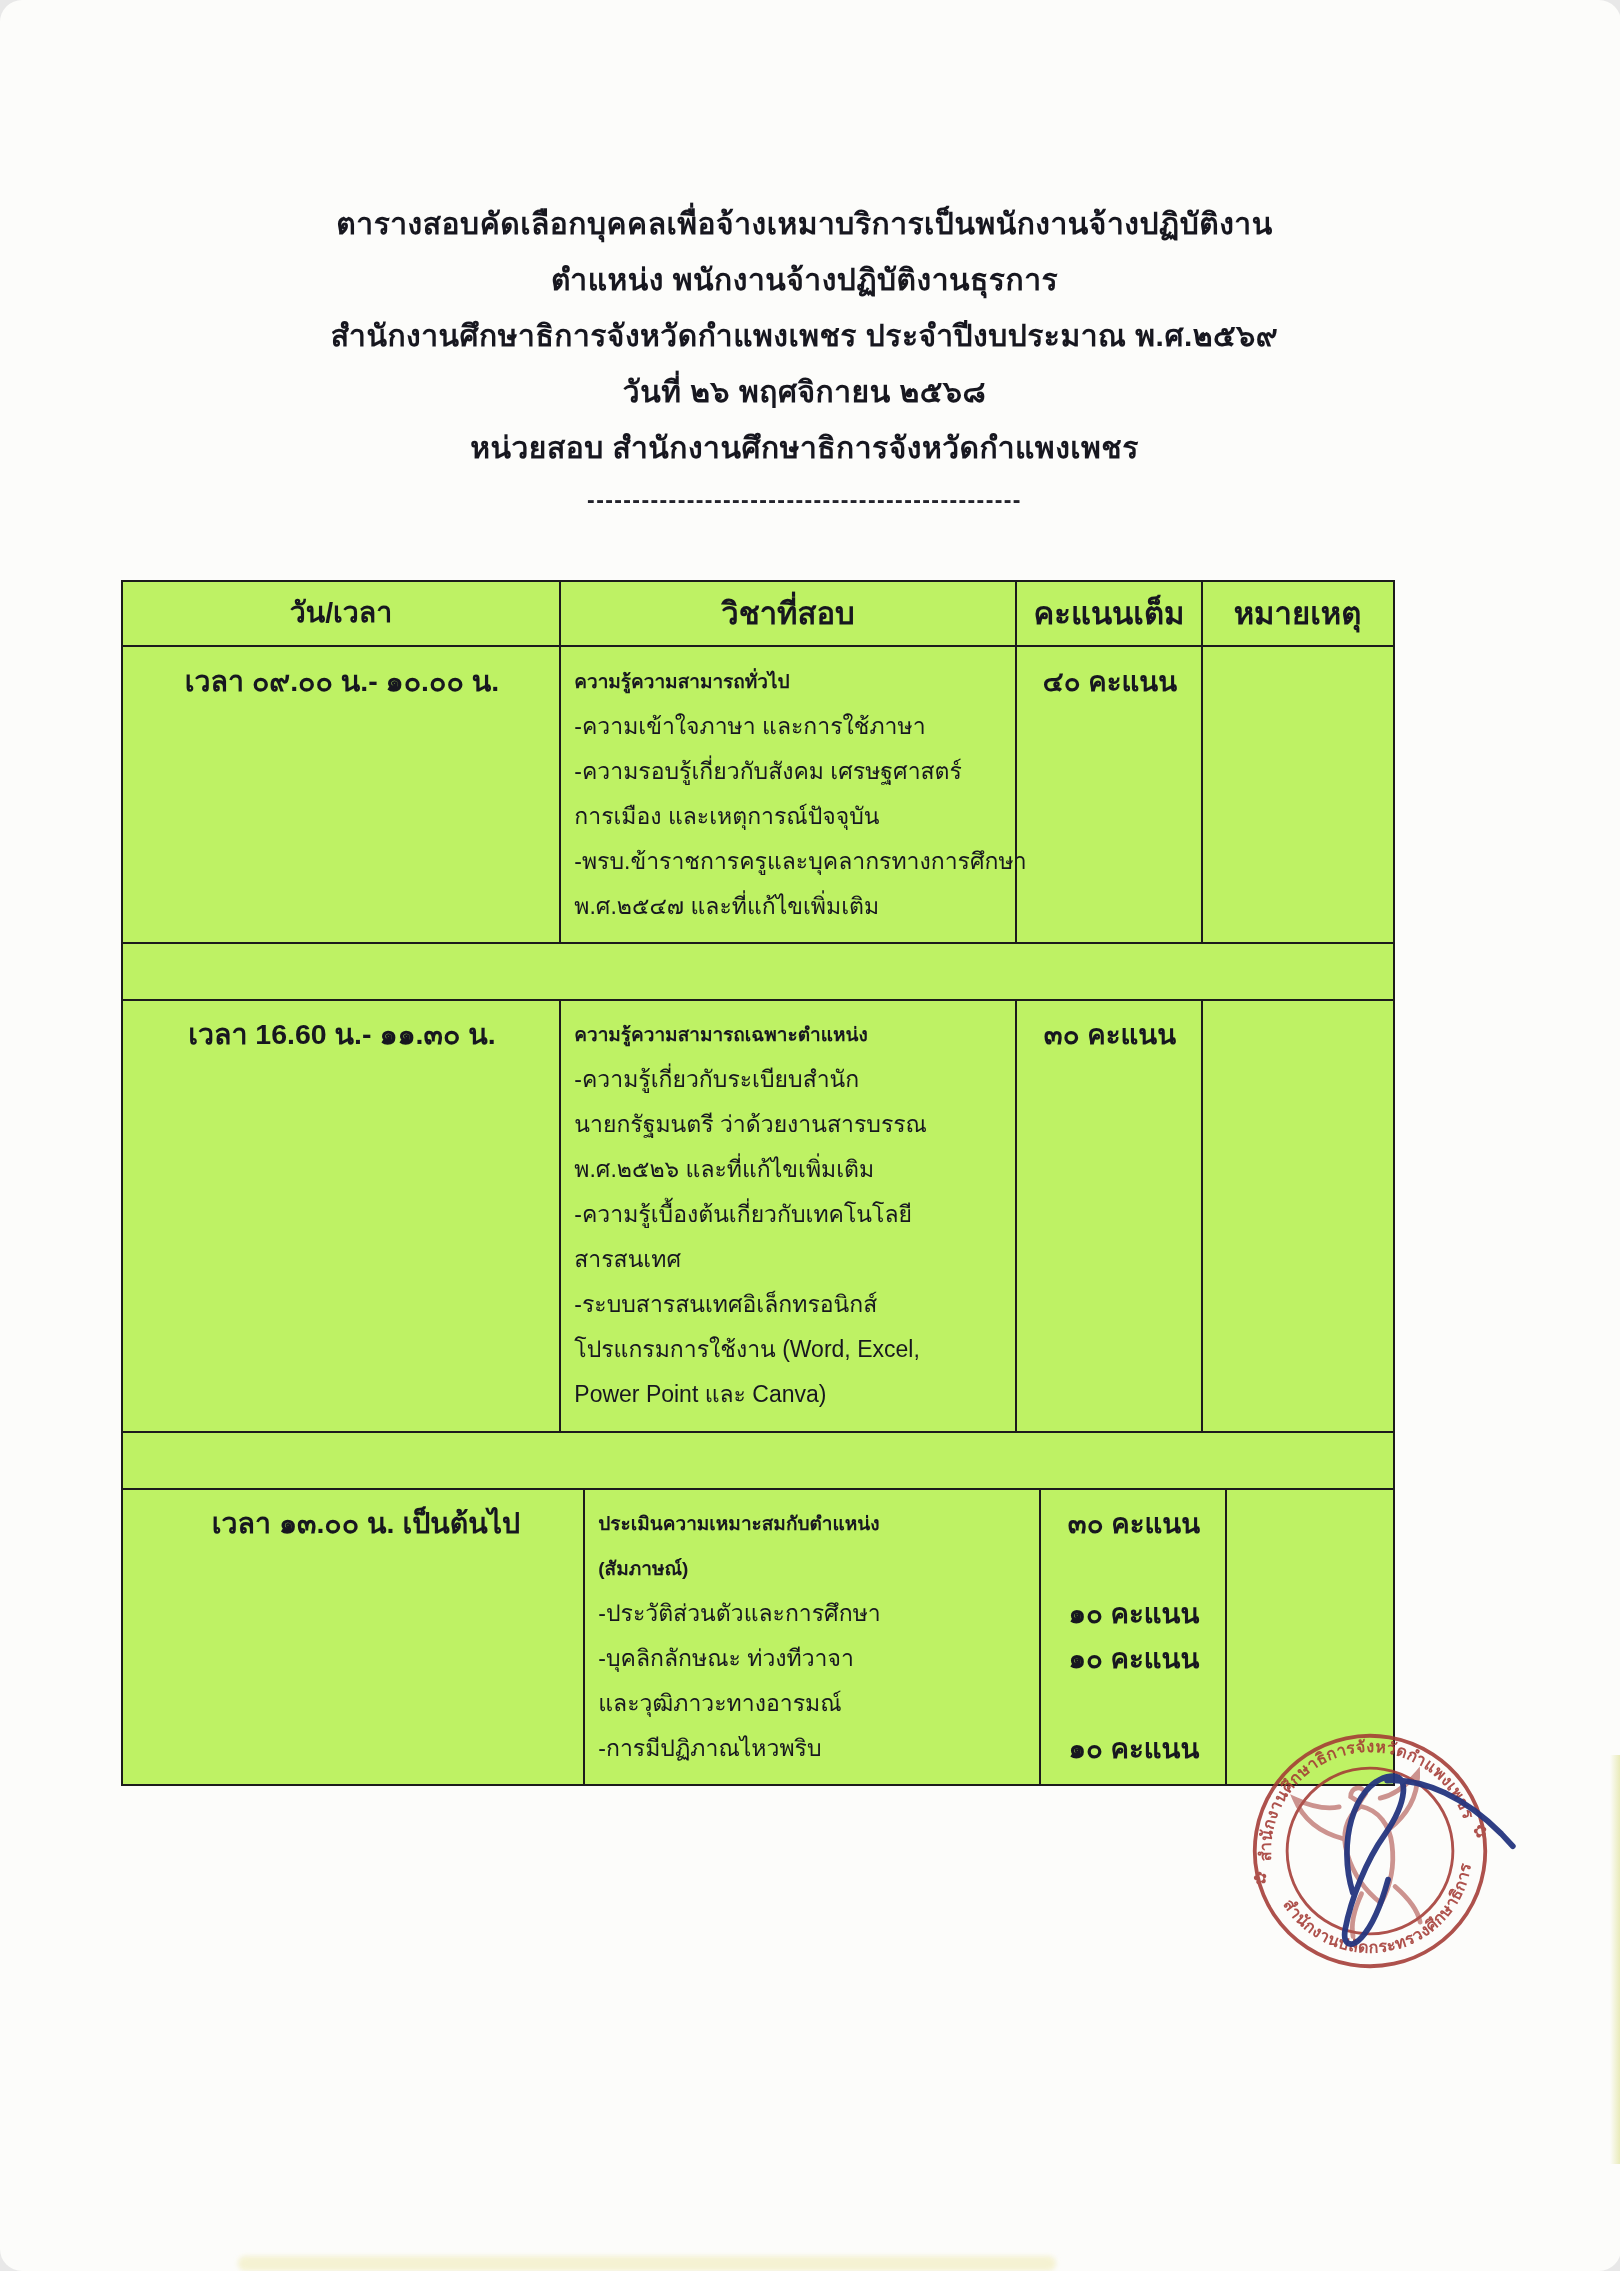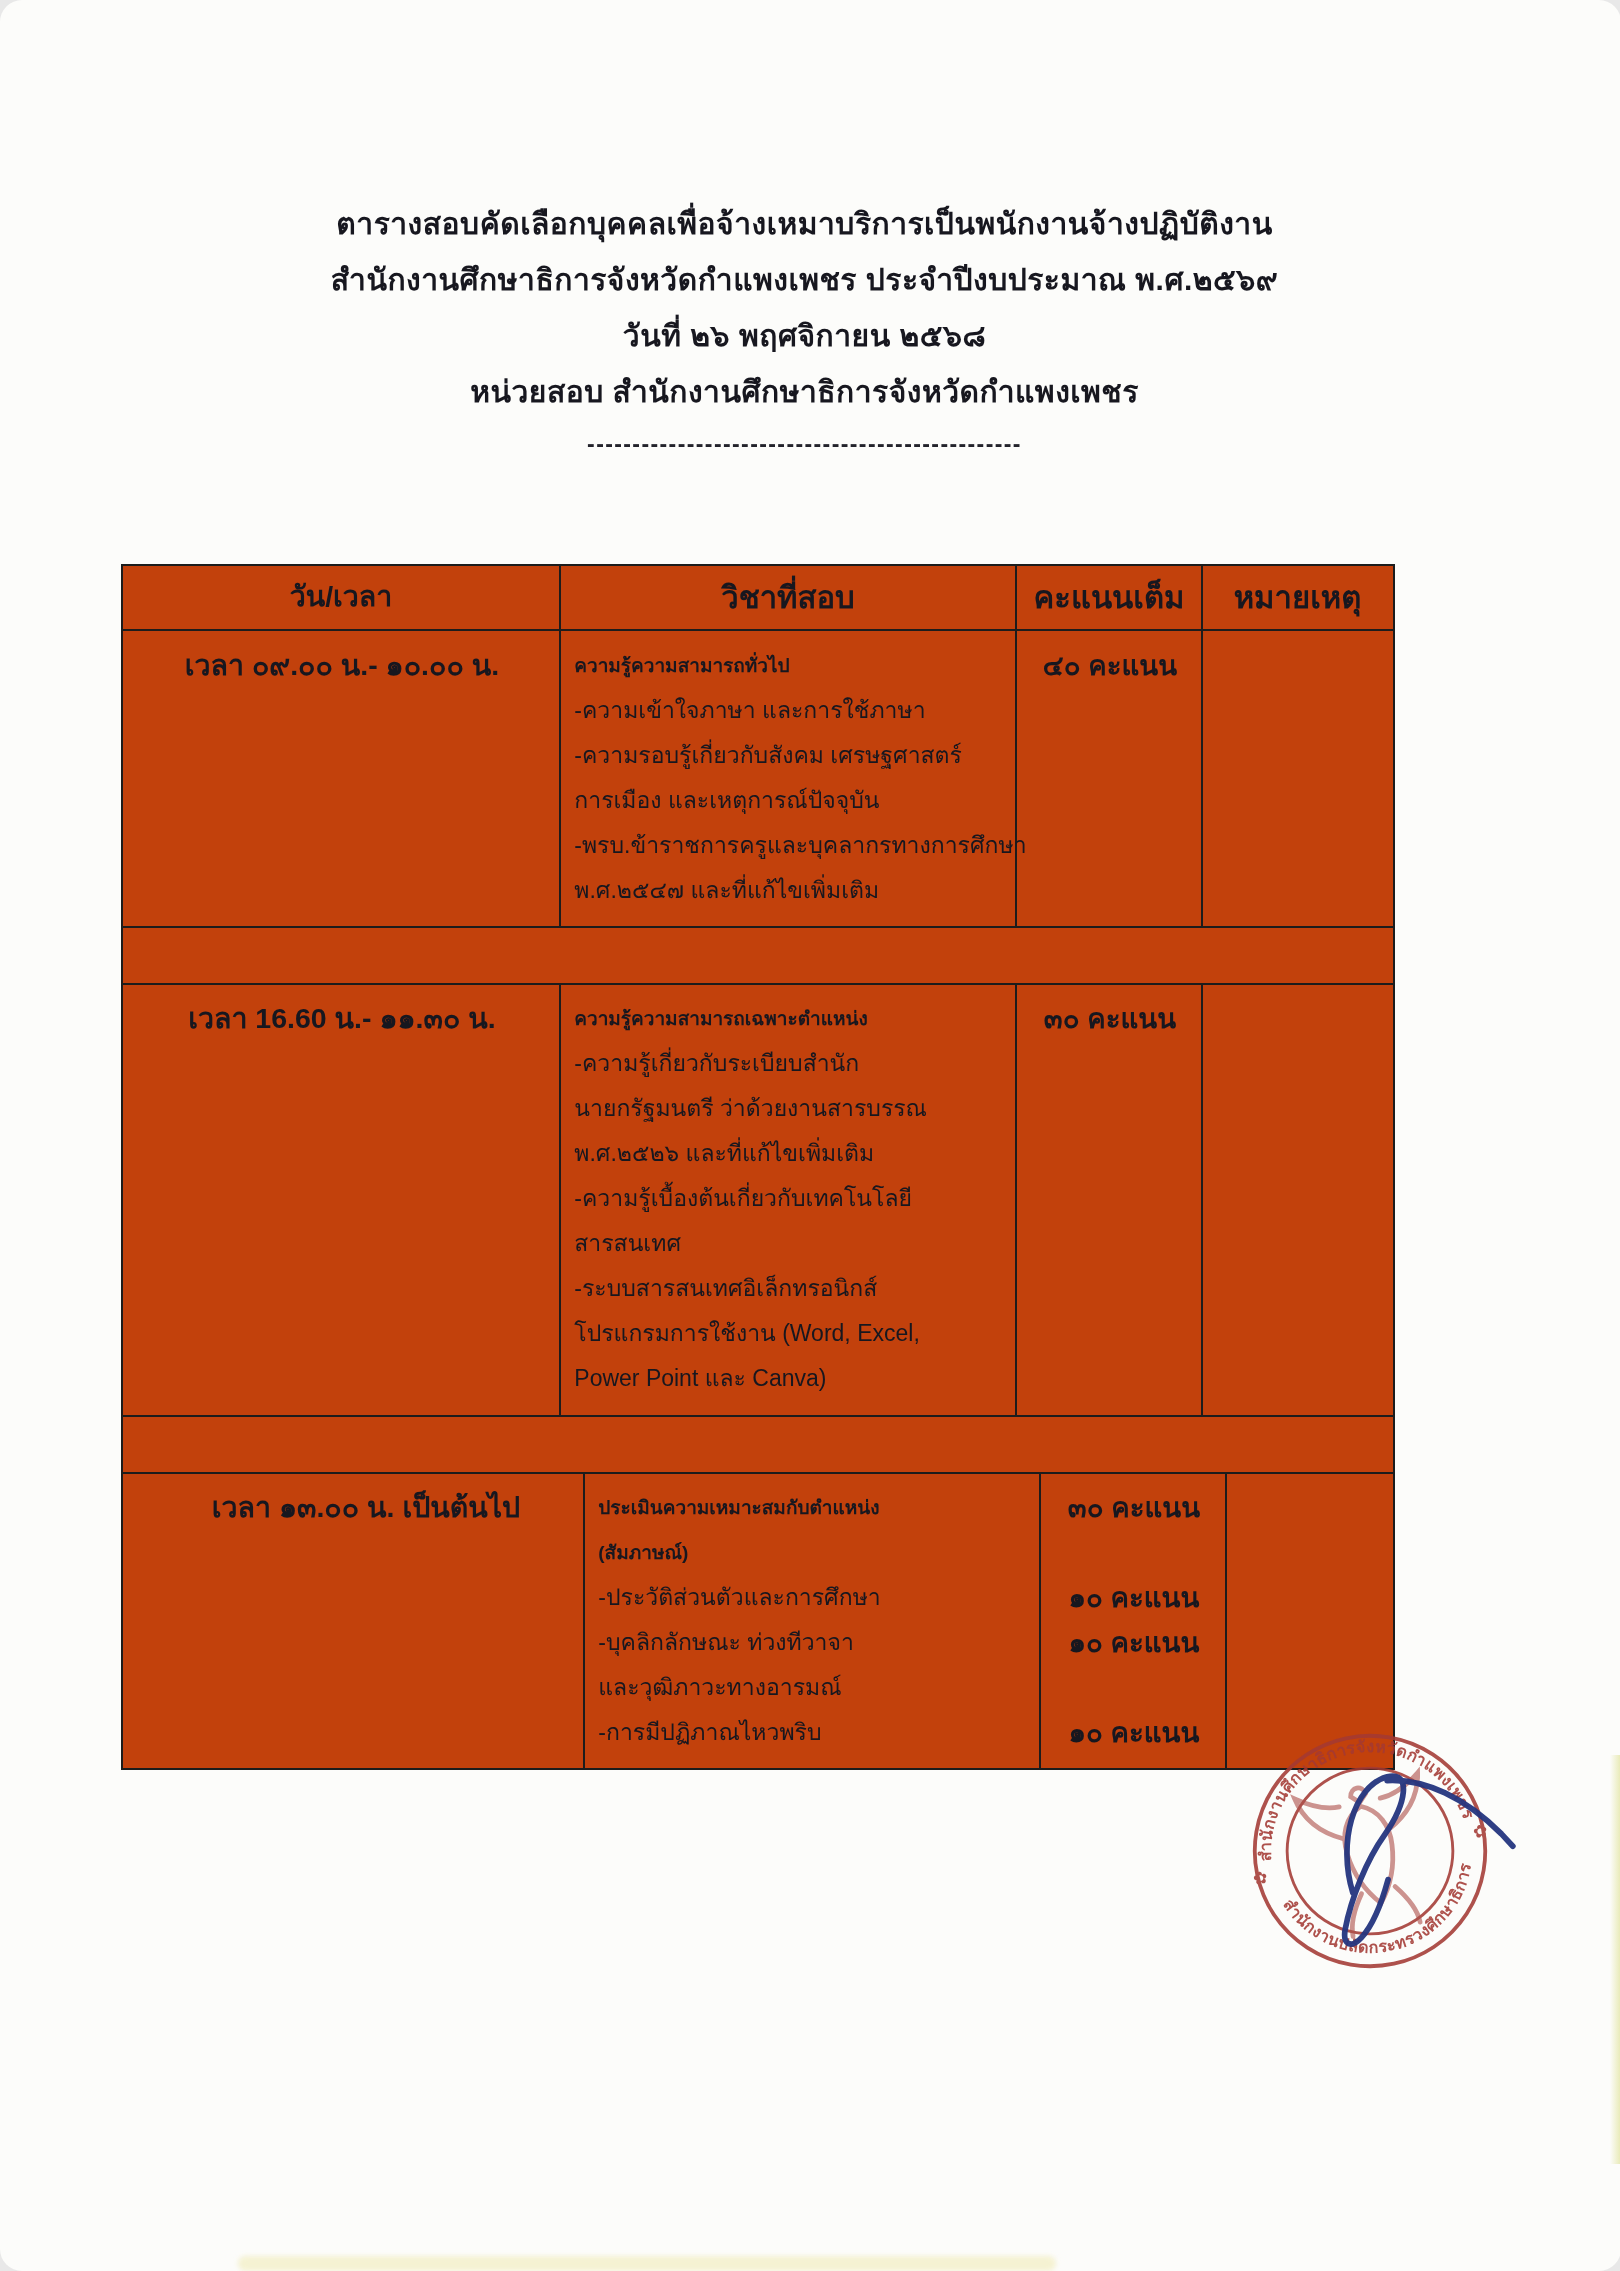--- a/index.html
+++ b/index.html
@@ -21,24 +21,24 @@
     font-weight:bold;font-size:30px;line-height:56px;
     letter-spacing:0.5px;
     white-space:nowrap;
   }
   .divider-dashes{
     font-weight:bold;font-size:23px;line-height:49px;letter-spacing:1.4px;
     color:#23232b;
   }
   
   .exam-table{
-    position:absolute;left:121px;top:564px;width:1274px;
+    position:absolute;left:121px;top:580px;width:1274px;
     border:2.9px solid #1c1c1c;
     box-sizing:border-box;
-    background:#c2410c;
+    background:#bef264;
   }
   .t-row{
     display:grid;
     grid-template-columns:438px 456px 186px 189px;
     border-bottom:2.9px solid #1c1c1c;
   }
   .t-row:last-child{border-bottom:none;margin-left:24px;}
   .t-row.spacer{display:block;height:55px;}
   .cell{
     border-right:2.9px solid #1c1c1c;
@@ -78,20 +78,21 @@
     z-index:6;
   }
 </style>
 </head>
 <body>
 
 <div class="page">
 
   <div class="titles">
     <div class="title-line">ตารางสอบคัดเลือกบุคคลเพื่อจ้างเหมาบริการเป็นพนักงานจ้างปฏิบัติงาน</div>
+    <div class="title-line">ตำแหน่ง พนักงานจ้างปฏิบัติงานธุรการ</div>
     <div class="title-line">สำนักงานศึกษาธิการจังหวัดกำแพงเพชร ประจำปีงบประมาณ พ.ศ.๒๕๖๙</div>
     <div class="title-line">วันที่ ๒๖ พฤศจิกายน ๒๕๖๘</div>
     <div class="title-line">หน่วยสอบ สำนักงานศึกษาธิการจังหวัดกำแพงเพชร</div>
     <div class="divider-dashes">------------------------------------------------</div>
   </div>
 
   <div class="exam-table">
       <div class="t-row t-header">
         <div class="cell c0">วัน/เวลา</div>
         <div class="cell c1">วิชาที่สอบ</div>

